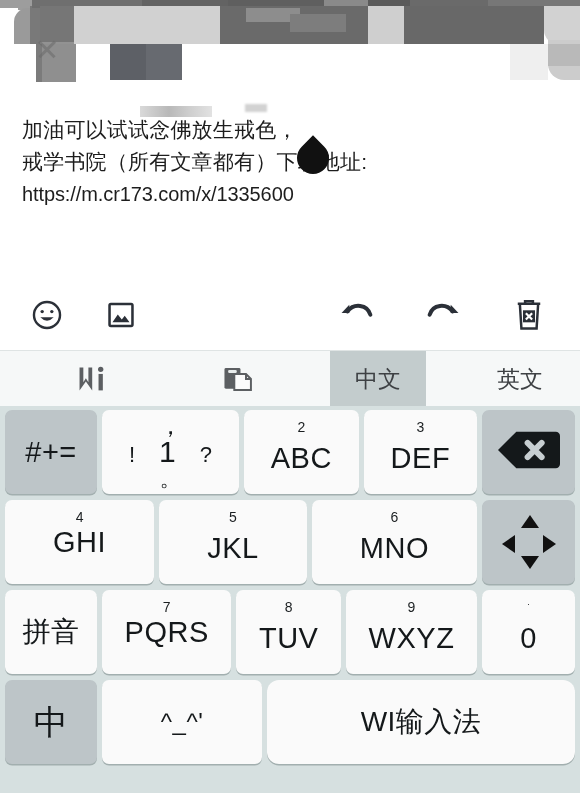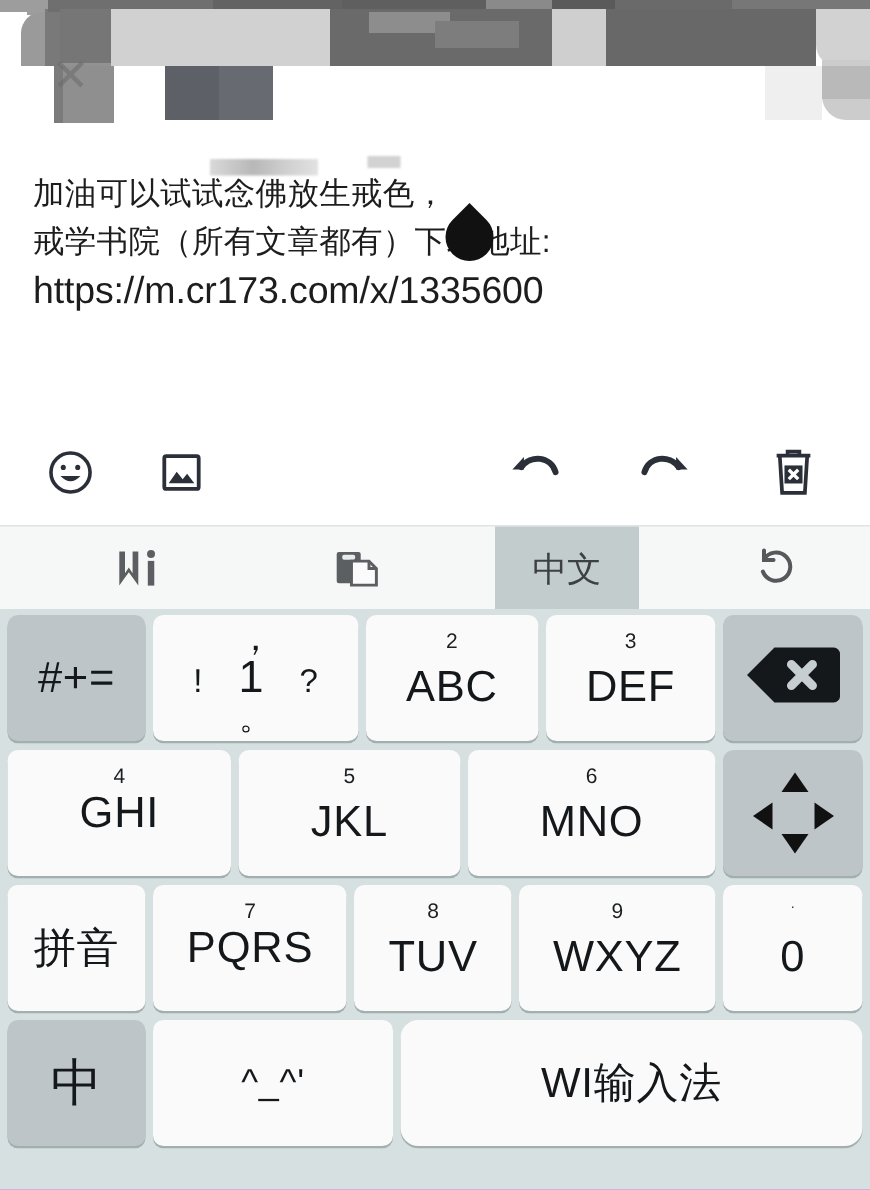--- a/index.html
+++ b/index.html
@@ -3,21 +3,21 @@
 <meta charset="utf-8">
 <style>
   * { box-sizing: border-box; margin: 0; padding: 0; }
   html, body {
     width: 580px; height: 793px;
     background: #ffffff;
     font-family: "Liberation Sans", "DejaVu Sans", sans-serif;
     overflow: hidden;
   }
 
-  .screen { position: relative; width: 580px; height: 793px; background: #a21caf; }
+  .screen { position: relative; width: 580px; height: 793px; background: #be185d; }
 
   
   .redact-area {
     position: relative;
     width: 580px; height: 92px;
     background: #ffffff;
     overflow: hidden;
   }
   .mosaic { position: absolute; }
 
@@ -42,21 +42,21 @@
     padding: 22px 20px 0 22px;
   }
   .msg-line {
     font-size: 21px;
     line-height: 32px;
     color: #1d1d1d;
     letter-spacing: .2px;
     white-space: nowrap;
   }
   .msg-line.url {
-    font-size: 25px;
+    font-size: 20px;
     letter-spacing: -.1px;
   }
   
   .inline-redact {
     position: absolute; left: 140px; top: 14px;
     width: 72px; height: 11px;
     background: linear-gradient(90deg,#d9d9d9,#b8b8b8 40%,#cfcfcf 70%,#e2e2e2);
     filter: blur(.6px);
   }
   .inline-redact2 {
@@ -275,20 +275,21 @@
     </div>
     <div class="ime-cell ime-clip">
       <svg width="32" height="30" viewBox="0 0 26 24">
         <rect x="2" y="3" width="13" height="17" rx="1.2" fill="#5c5f62"></rect>
         <rect x="5" y="4.6" width="7" height="2.6" rx="1" fill="#e8ecec"></rect>
         <path d="M10 8 H19.5 L23.5 12 V21 H10 Z" fill="#fbfbfb" stroke="#5c5f62" stroke-width="1.6"></path>
         <path d="M19.5 8 V12 H23.5" fill="none" stroke="#5c5f62" stroke-width="1.6"></path>
       </svg>
     </div>
     <div class="ime-cell ime-tab active">中文</div>
+    <div class="ime-cell ime-tab">英文</div>
     <div class="ime-cell ime-undo">
       <svg width="28" height="28" viewBox="0 0 22 22" fill="none" stroke="#55595c" stroke-width="2.1" stroke-linecap="round">
         <path d="M4.2 6.2 A7.4 7.4 0 1 1 3.6 12.6"></path>
         <path d="M4.2 1.6 L4.2 6.6 L9.2 6.6"></path>
       </svg>
     </div>
     <div class="ime-cell ime-down">
       <svg width="34" height="24" viewBox="0 0 28 18" fill="none" stroke="#55595c" stroke-width="3.4" stroke-linecap="round" stroke-linejoin="round">
         <path d="M4 4.5 L14 14 L24 4.5"></path>
       </svg>

